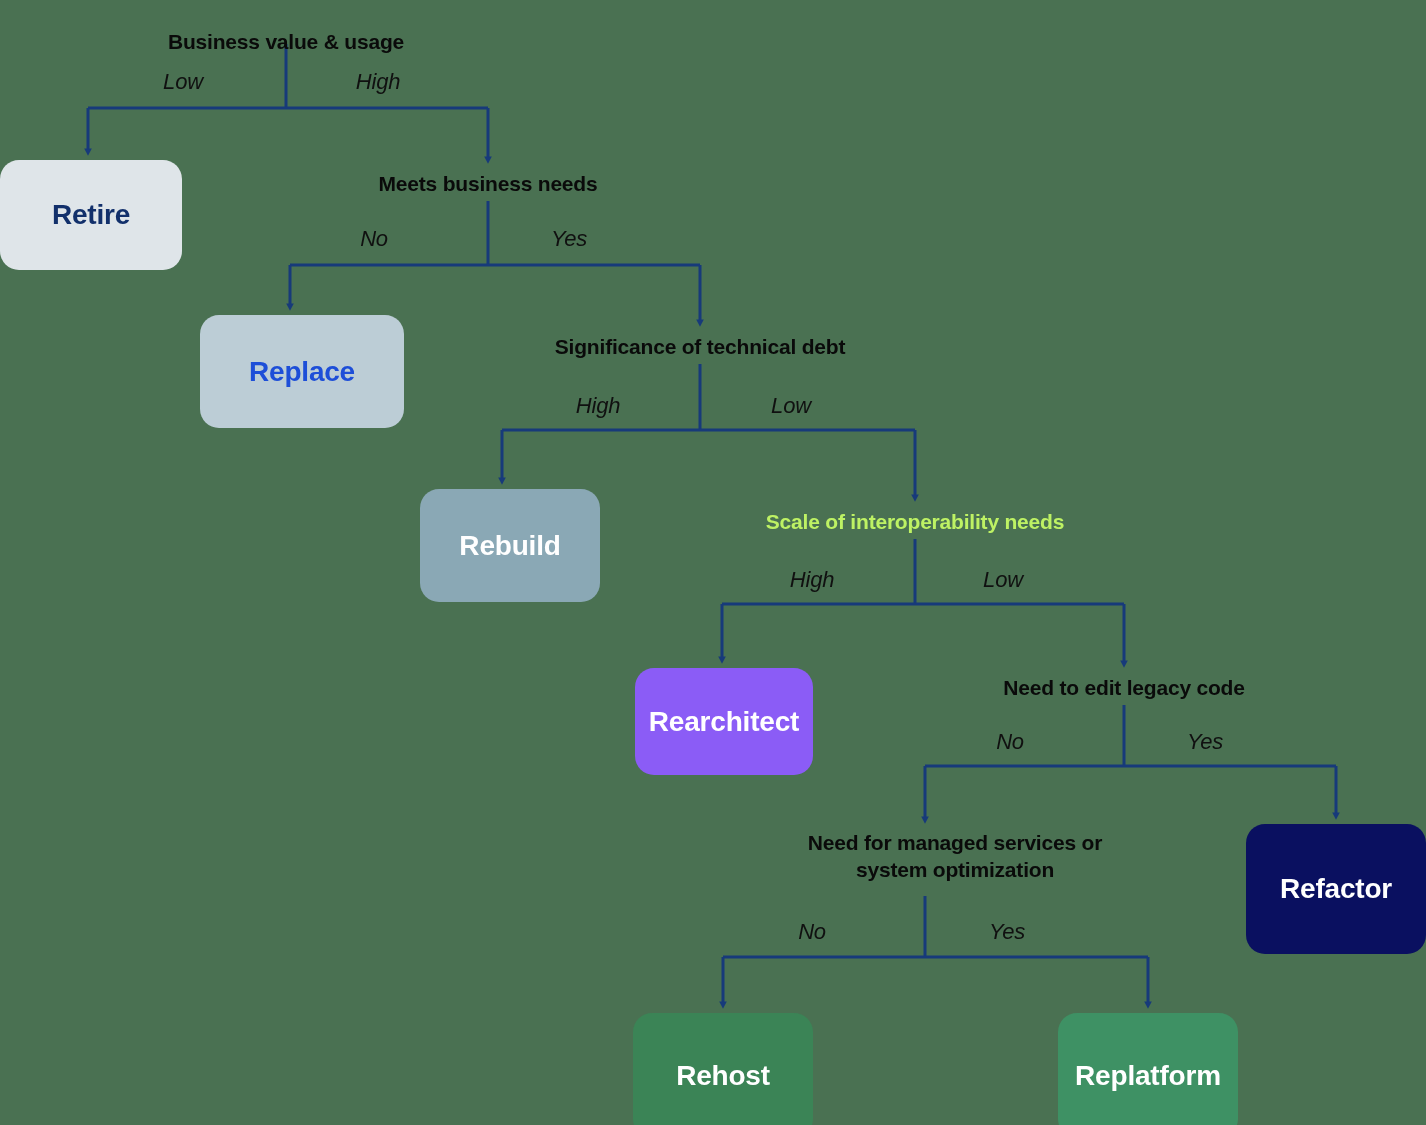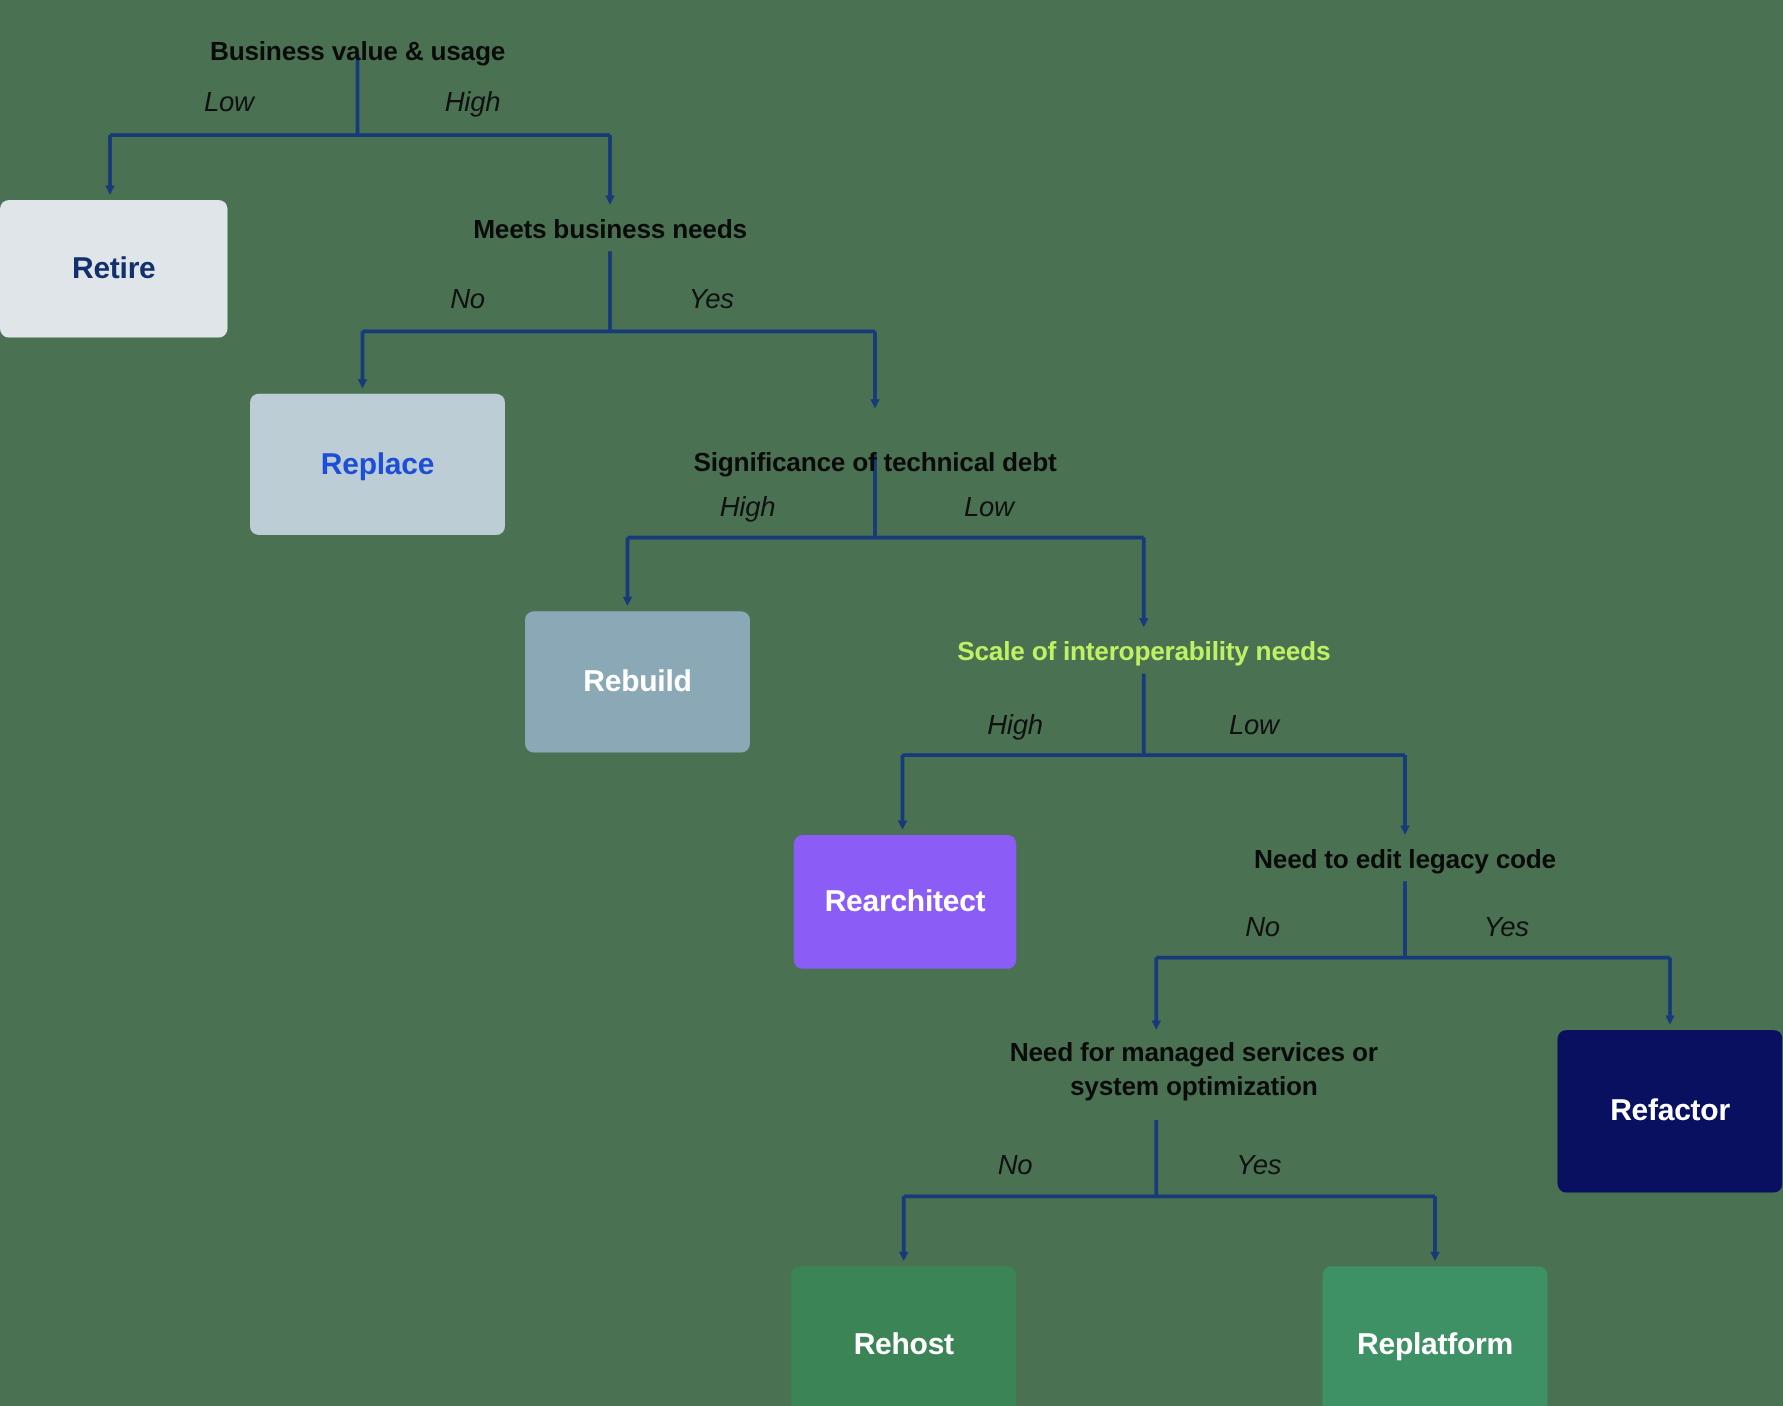--- a/index.html
+++ b/index.html
@@ -38,26 +38,26 @@
     color: #101010;
     font-weight: normal;
     font-style: italic;
     font-size: 22px;
     letter-spacing: -0.2px;
     text-align: center;
     transform: translateX(-50%);
   }
   .outcome {
     position: absolute;
-    border-radius: 7px;
+    border-radius: 19px;
     display: flex;
     align-items: center;
     justify-content: center;
     font-weight: bold;
-    font-size: 24px;
+    font-size: 28px;
     letter-spacing: -0.2px;
     box-sizing: border-box;
   }
 </style>
 </head>
 <body>
 
 <div id="canvas">
 
   <svg id="wires" viewBox="0 0 1426 1125" width="1426" height="1125" aria-hidden="true">
@@ -90,21 +90,21 @@
         <path d="M925,896 L925,957" fill="none" stroke="#173a7a" stroke-width="3" stroke-linecap="butt"></path>
         <path d="M723,957 L1148,957" fill="none" stroke="#173a7a" stroke-width="3" stroke-linecap="butt"></path>
         <path d="M723,957 L723,1005" fill="none" stroke="#173a7a" stroke-width="3" stroke-linecap="butt" marker-end="url(#arrowhead)"></path>
         <path d="M1148,957 L1148,1005" fill="none" stroke="#173a7a" stroke-width="3" stroke-linecap="butt" marker-end="url(#arrowhead)"></path>
       </g>
   </svg>
 
   <div id="decision-layer">
       <div class="decision" style="left: 286px; top: 14px; color: rgb(10, 10, 10); margin-top: 15px;">Business value &amp; usage</div>
       <div class="decision" style="left: 488px; top: 171px; color: rgb(10, 10, 10);">Meets business needs</div>
-      <div class="decision" style="left: 700px; top: 334px; color: rgb(10, 10, 10); margin-top: 24px;">Significance of technical debt</div>
+      <div class="decision" style="left: 700px; top: 334px; color: rgb(10, 10, 10);">Significance of technical debt</div>
       <div class="decision" style="left: 915px; top: 509px; color: #bef264;">Scale of interoperability needs</div>
       <div class="decision" style="left: 1124px; top: 675px; color: rgb(10, 10, 10);">Need to edit legacy code</div>
       <div class="decision" style="left: 955px; top: 830px; color: rgb(10, 10, 10);">Need for managed services or
 system optimization</div>
     </div>
   <div id="edgelabel-layer">
       <div class="edgelabel" style="left: 183px; top: 69px; color: rgb(16, 16, 16);">Low</div>
       <div class="edgelabel" style="left: 378px; top: 69px; color: rgb(16, 16, 16);">High</div>
       <div class="edgelabel" style="left: 374px; top: 226px; color: rgb(16, 16, 16);">No</div>
       <div class="edgelabel" style="left: 569px; top: 226px; color: rgb(16, 16, 16);">Yes</div>

